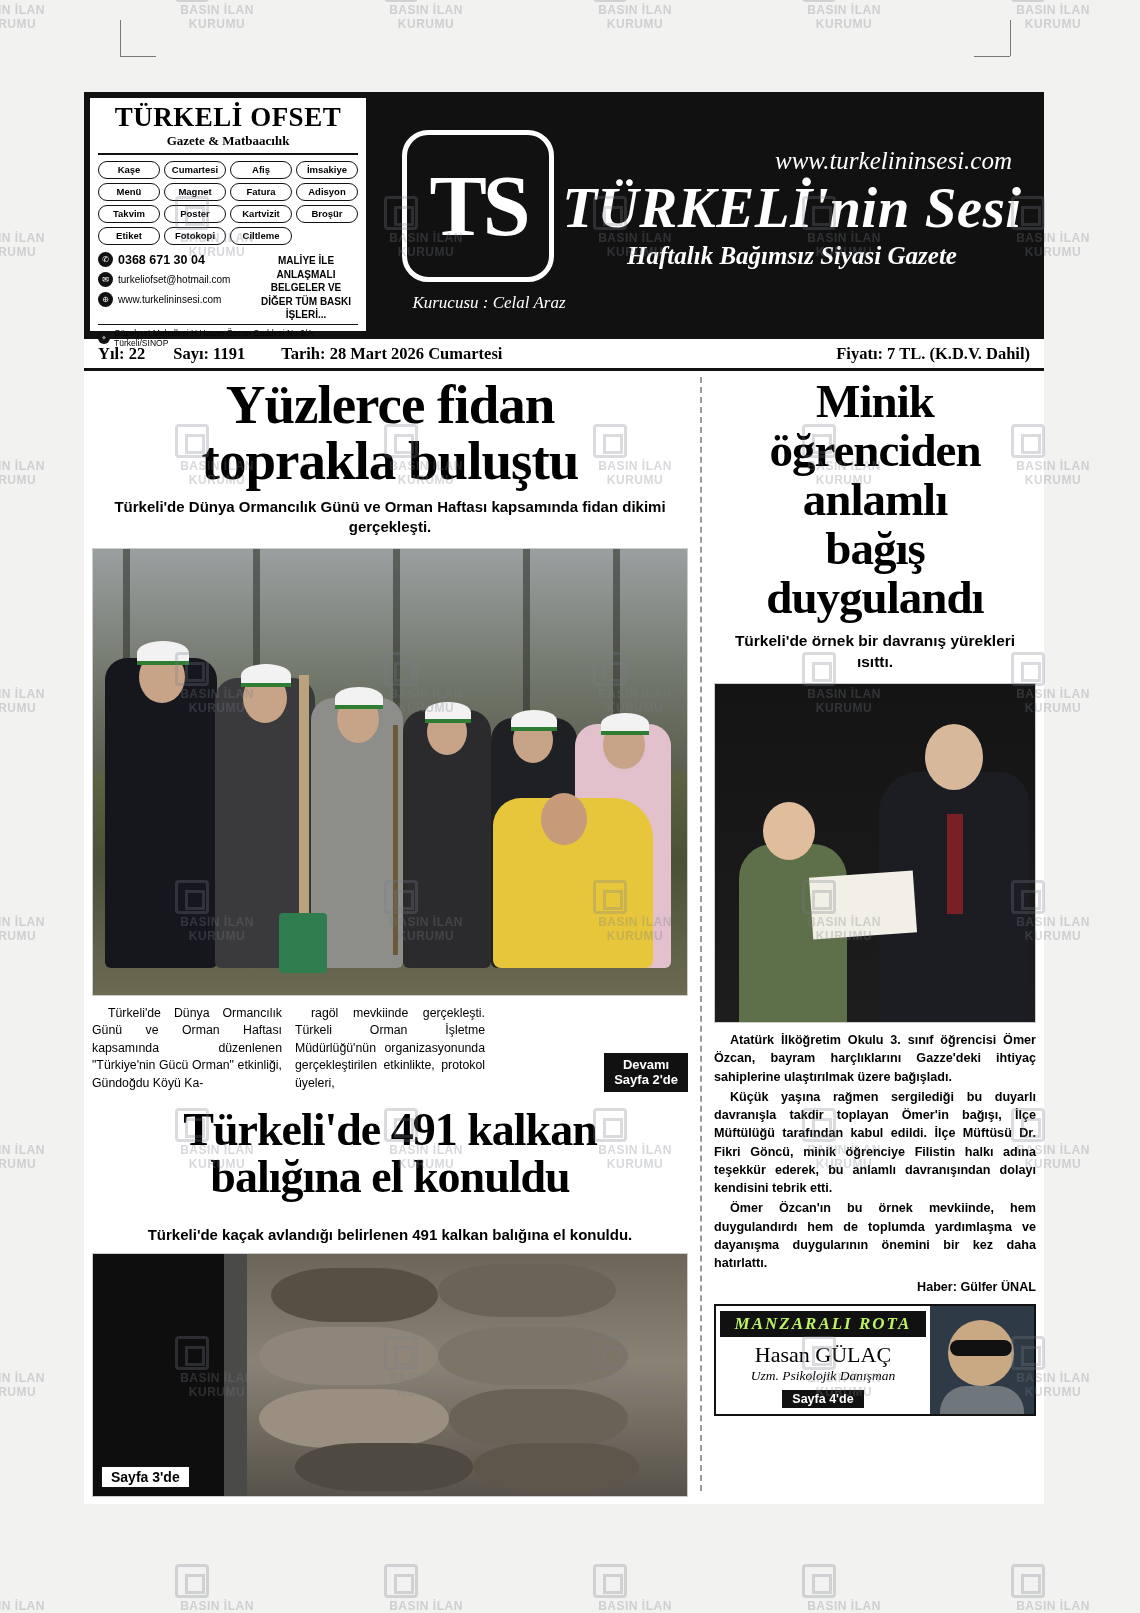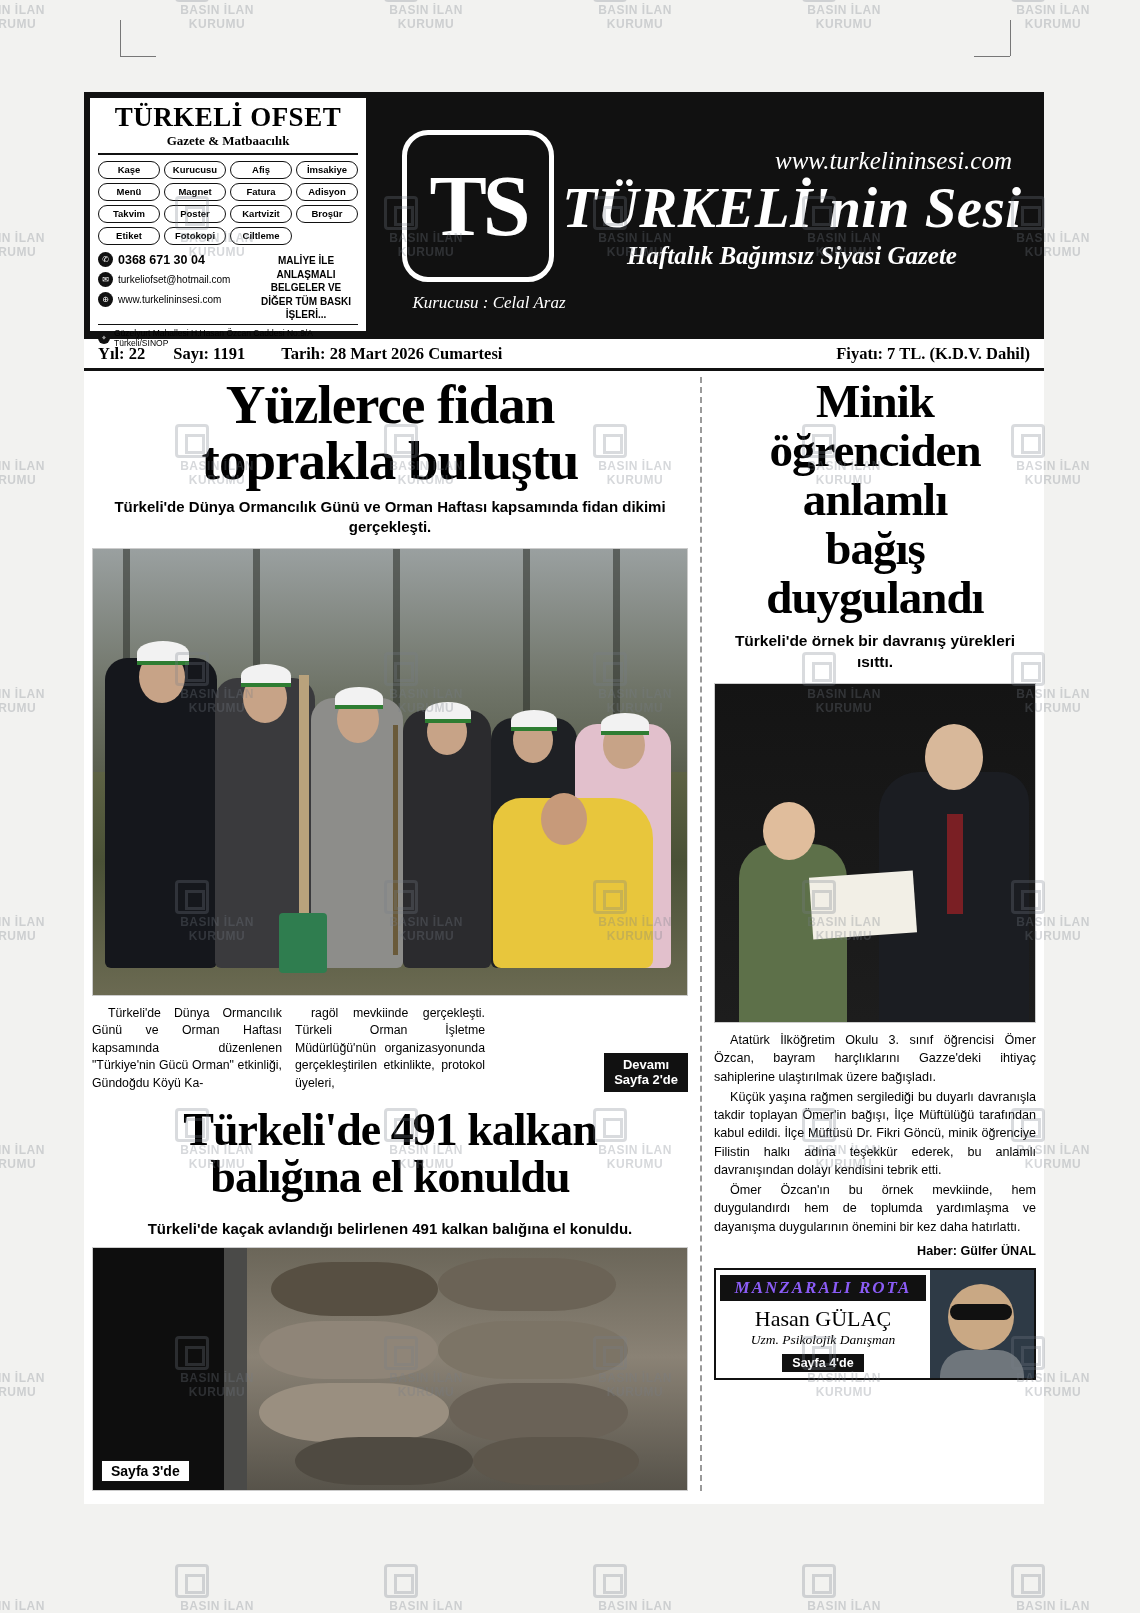--- a/index.html
+++ b/index.html
@@ -298,32 +298,32 @@
     text-align:center;
     letter-spacing:-1px;
   }
   .deck-r {
     font-size:15.5px; font-weight:bold; text-align:center;
     margin:10px 10px 10px; line-height:1.35;
   }
   .rtext {
     font-size:12.6px; line-height:1.45; text-align:justify; margin-top:8px;
   }
-  .rtext p { margin:0 0 2px; text-indent:16px;}
+  .rtext p { margin:0 0 2px; text-indent:16px;font-weight:bold;}
   .byline { text-align:right; font-weight:bold; font-size:12.6px; margin-top:8px;}
 
   .author-box {
     margin-top:10px;
     border:2px solid #111;
     display:flex;
     height:112px;
   }
   .ab-left { flex:1; text-align:center; padding:5px 4px;}
   .ab-title {
-    background:#111; color:#8b5cf6;
+    background:#111; color:#bef264;
     font-family:"Liberation Serif", serif;
     font-style:italic; font-weight:bold;
     font-size:17px; letter-spacing:2px;
     padding:3px 0;
   }
   .ab-name {
     font-family:"Liberation Serif", serif;
     font-weight:normal; font-size:22px; margin-top:5px;
   }
   .ab-role { font-family:"Liberation Serif", serif; font-style:italic; font-size:13.5px;}
@@ -533,21 +533,21 @@
 
   <div class="masthead">
 
     <div class="ofset-box">
       <div class="ofset-inner">
         <div class="ofset-title">TÜRKELİ OFSET</div>
         <div class="ofset-sub">Gazete &amp; Matbaacılık</div>
 
         <div class="chip-grid">
           <div class="chip">Kaşe</div>
-          <div class="chip">Kurucusu</div>
+          <div class="chip">Cumartesi</div>
           <div class="chip">Afiş</div>
           <div class="chip">İmsakiye</div>
           <div class="chip">Menü</div>
           <div class="chip">Magnet</div>
           <div class="chip">Fatura</div>
           <div class="chip">Adisyon</div>
           <div class="chip">Takvim</div>
           <div class="chip">Poster</div>
           <div class="chip">Kartvizit</div>
           <div class="chip">Broşür</div>
@@ -662,21 +662,21 @@
         <div style="padding-bottom:40px;">
           <div class="devami">
             <div>Devamı</div>
             <div>Sayfa 2'de</div>
           </div>
         </div>
       </div>
 
       <div class="smallhead" style="margin-top:14px;">Türkeli'de 491 kalkan</div>
       <div class="smallhead" style="margin-top:0;">balığına el konuldu</div>
-      <div class="deck" style="margin-top:18px;margin-bottom:8px;">Türkeli'de kaçak avlandığı belirlenen 491 kalkan balığına el konuldu.</div>
+      <div class="deck" style="margin-top:24px;margin-bottom:8px;">Türkeli'de kaçak avlandığı belirlenen 491 kalkan balığına el konuldu.</div>
 
       <div class="photo photo-fish">
         <div class="ph-scene">
           <div class="ph-dark" style="left:0;top:0;width:26%;height:100%;background:#0e0e0e;"></div>
           <div class="ph-dark" style="left:22%;top:0;width:4%;height:100%;background:#4a4a48;"></div>
           <div style="position:absolute;left:26%;top:0;width:74%;height:100%;background:linear-gradient(180deg,#6b6659,#8a8275 45%,#57534a);"></div>
           <div class="ph-fishrow" style="left:30%;top:6%;width:28%;height:22%;background:#574f42;"></div>
           <div class="ph-fishrow" style="left:58%;top:4%;width:30%;height:22%;background:#6b6356;"></div>
           <div class="ph-fishrow" style="left:28%;top:30%;width:30%;height:24%;background:#8f8578;"></div>
           <div class="ph-fishrow" style="left:58%;top:30%;width:32%;height:24%;background:#7c7466;"></div>

